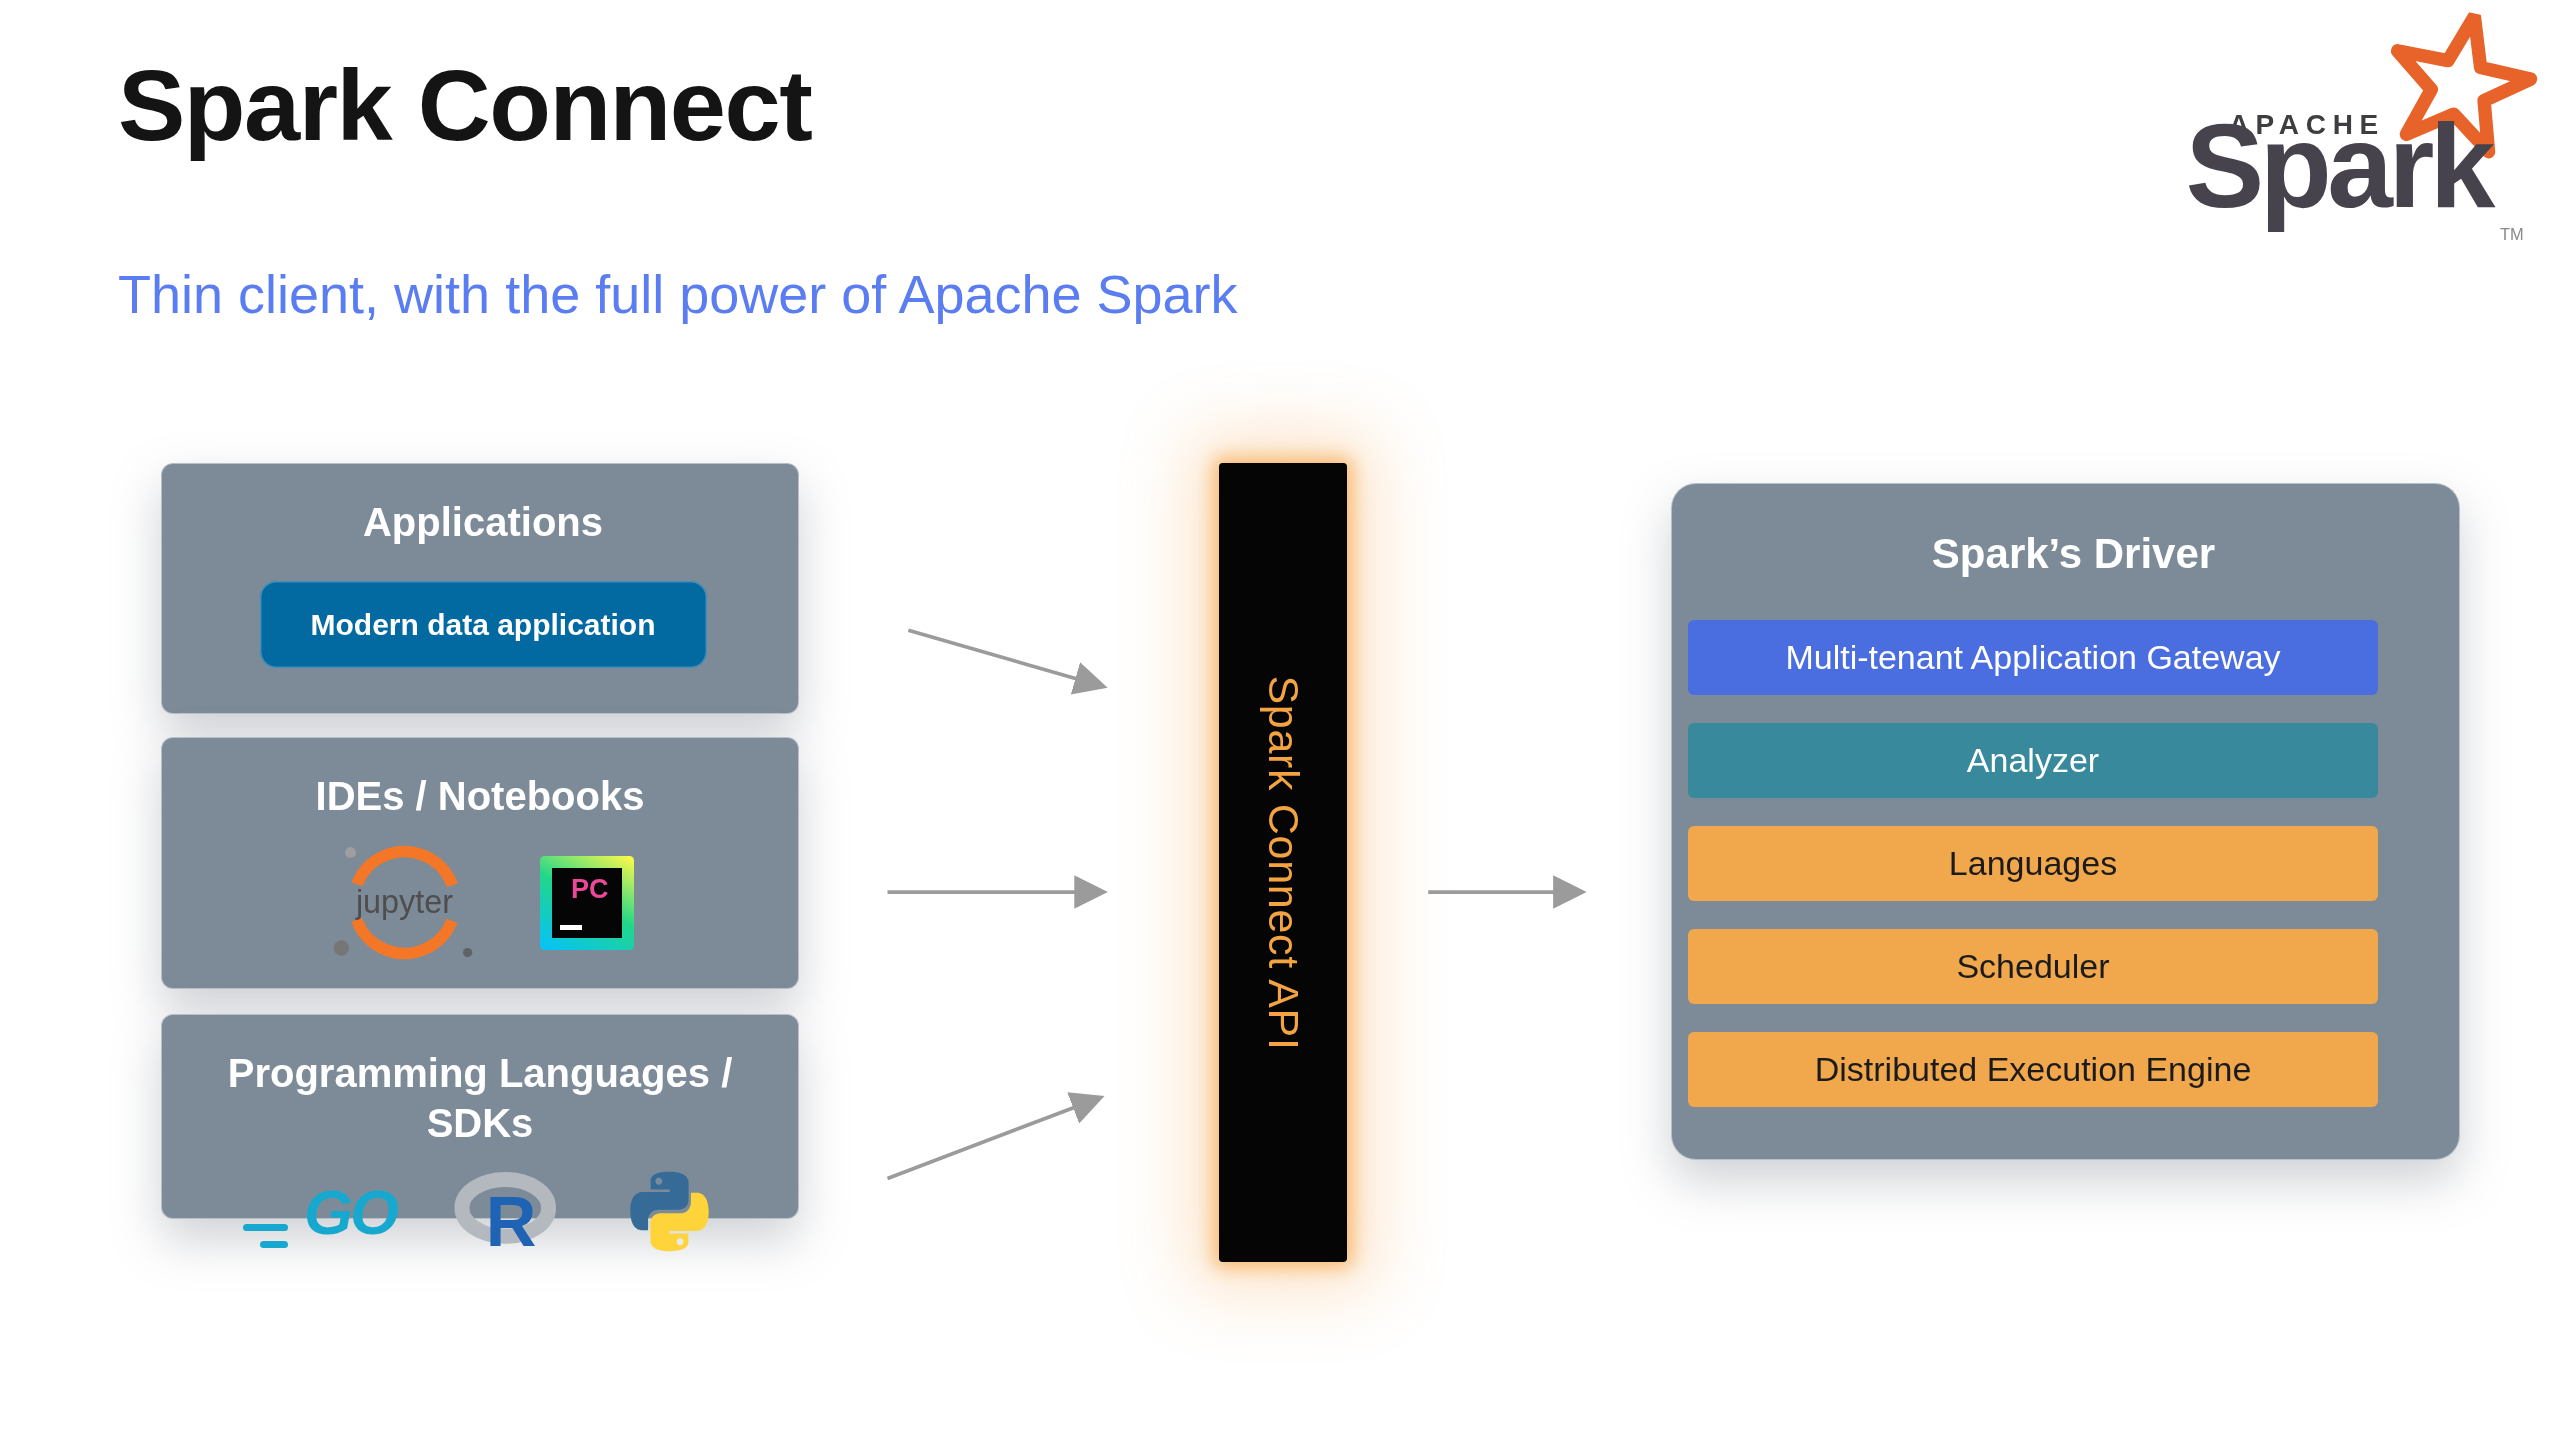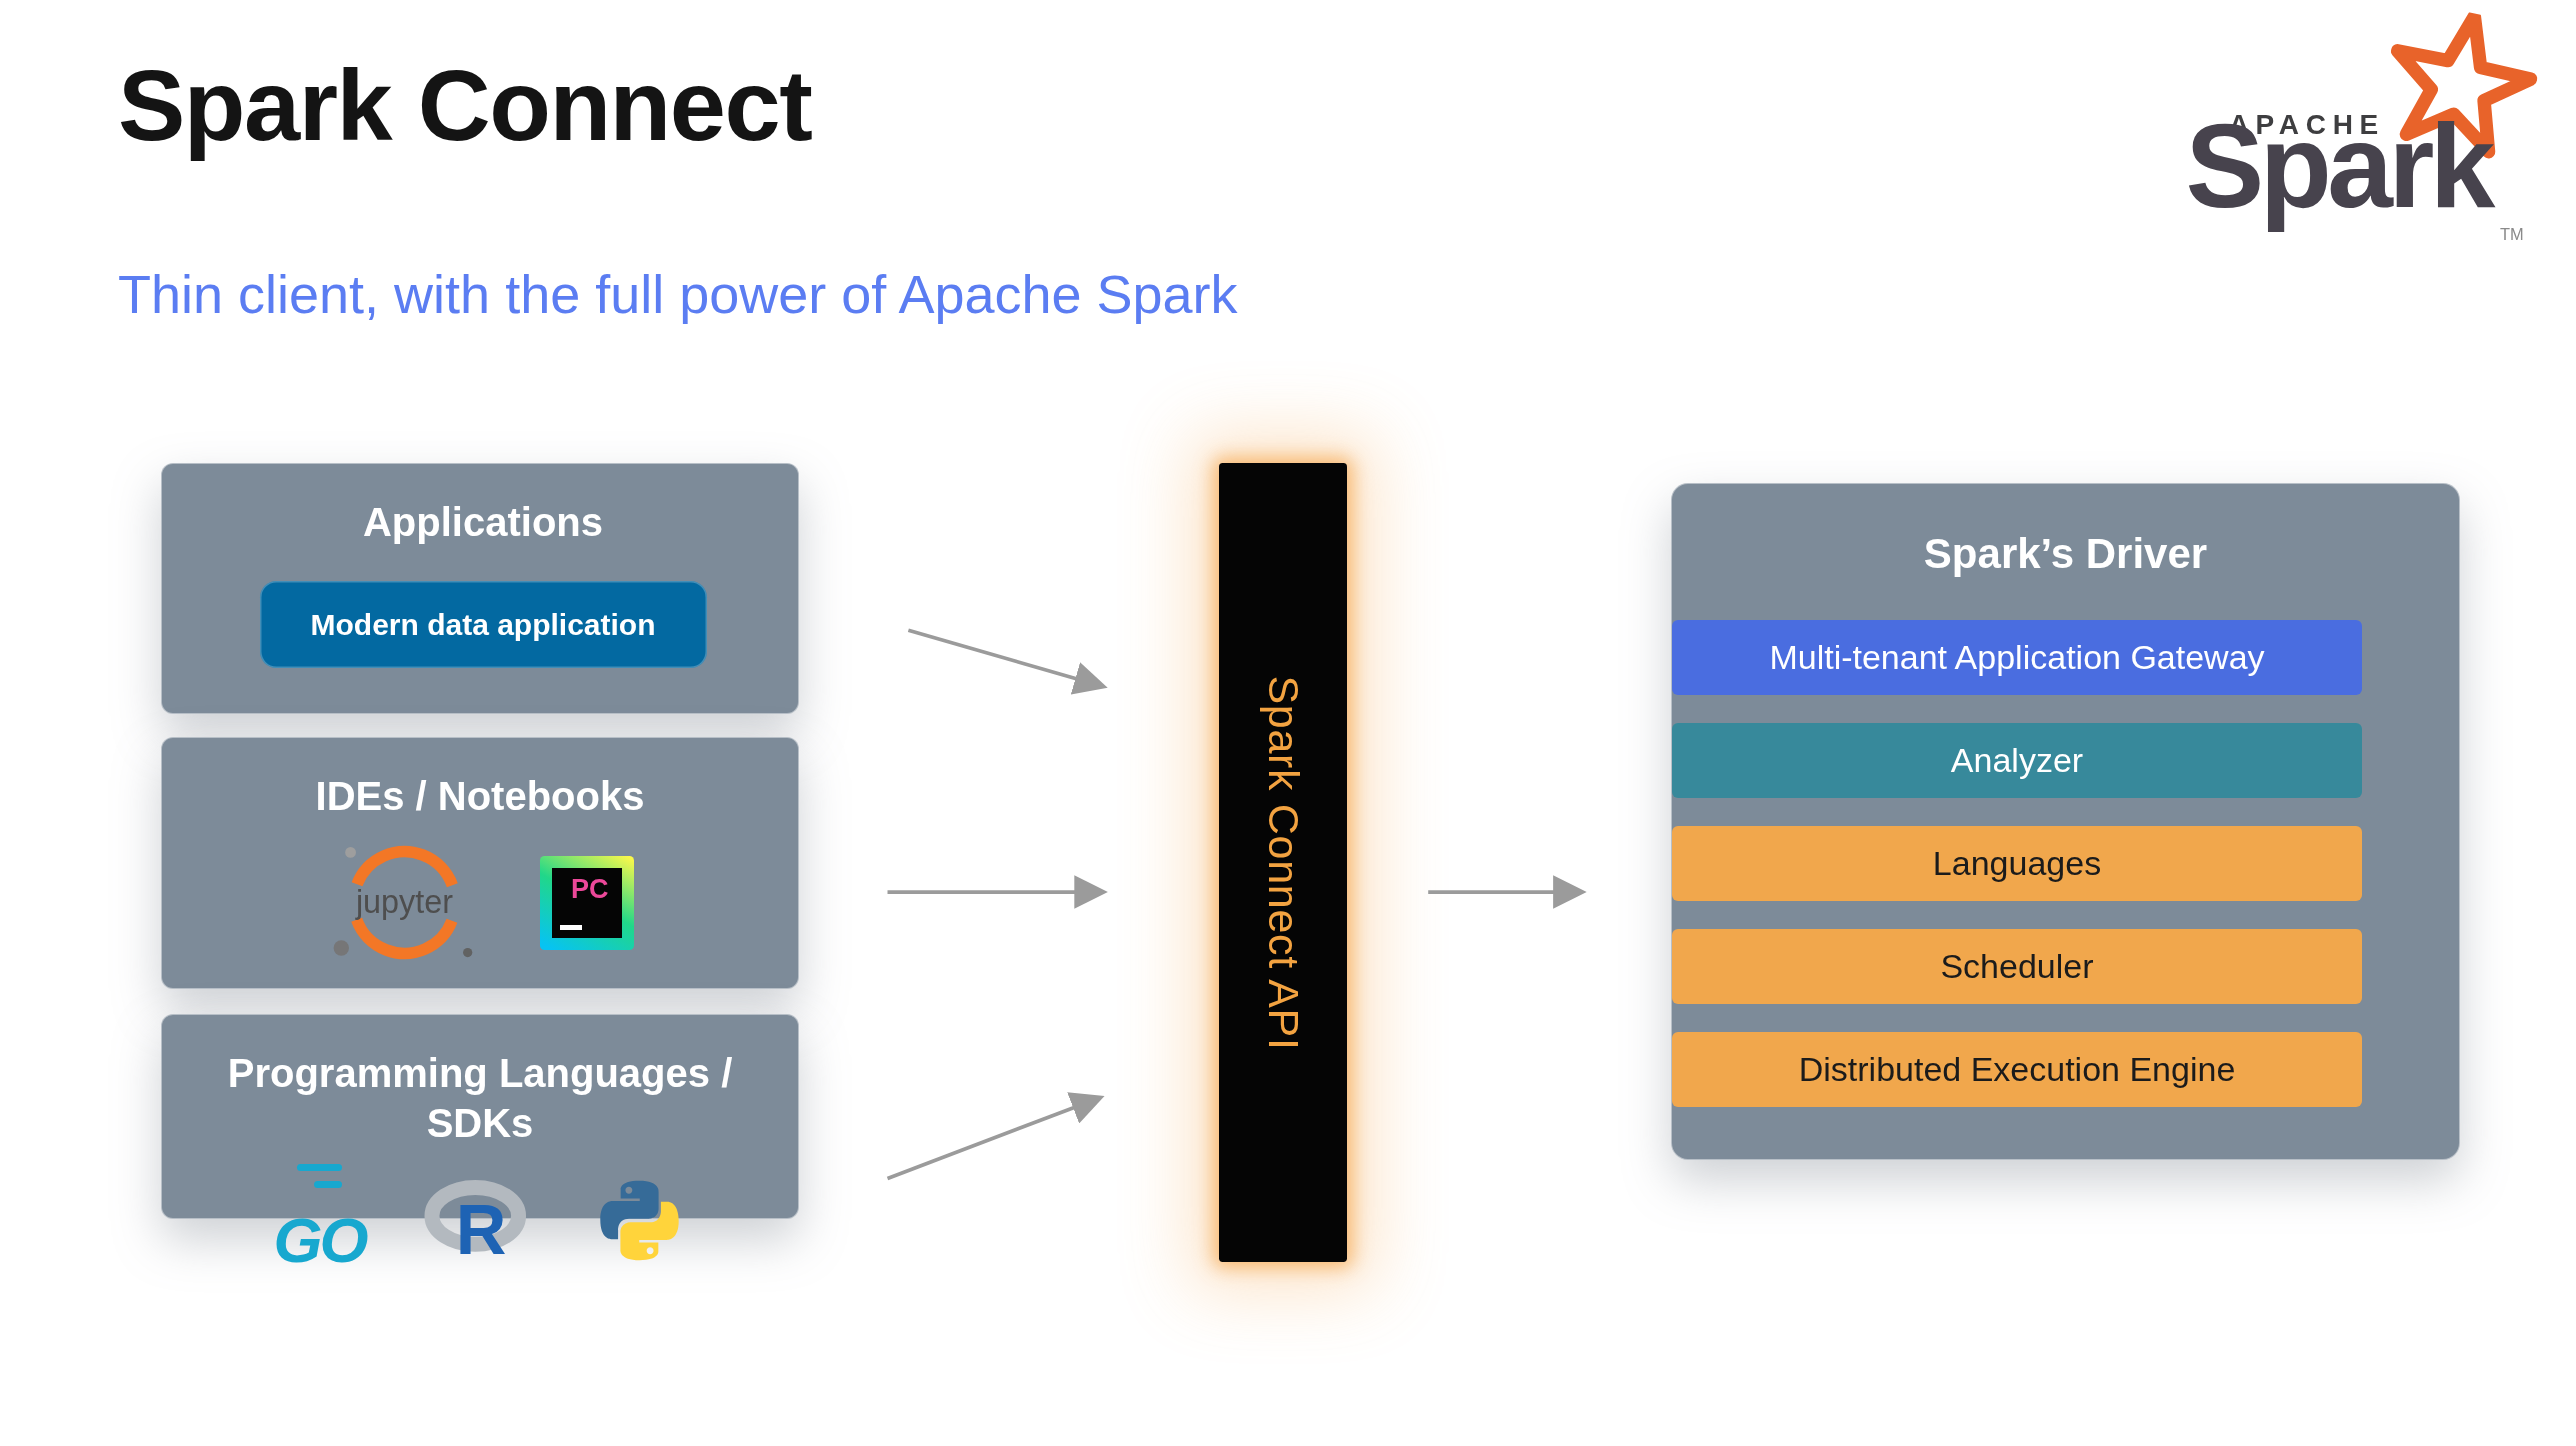--- a/index.html
+++ b/index.html
@@ -70,21 +70,21 @@
   .pc-inner {
     position:relative; width:70px; height:70px; background:#050505;
   }
   .pc-text {
     position:absolute; top:6px; left:19px;
     color:#ec4899; font-size:27px; font-weight:700; letter-spacing:0;
   }
   .pc-underscore { position:absolute; left:7.5px; bottom:8.2px; width:22.4px; height:5.2px; background:#ffffff; }
 
   
-  .go-logo { display:flex; align-items:center; gap:16px;flex-direction:column; }
+  .go-logo { display:flex; align-items:flex-end; gap:16px; }
   .go-lines { display:flex; flex-direction:column; gap:10.4px; align-items:flex-end; }
   .go-lines span { display:block; height:6.7px; border-radius:3.7px; background:#17a8cf; }
   .go-lines span:nth-child(1) { width:45px; }
   .go-lines span:nth-child(2) { width:28px; }
   .go-text { font-size:63px; font-weight:700; font-style:italic; color:#17a8cf; letter-spacing:-3px; }
 
   
   .api-bar {
     position:absolute; left:1219px; top:463px; width:128px; height:799px;
     background:#050505; border-radius:3.7px;
@@ -93,23 +93,24 @@
   .api-label {
     position:absolute; left:50%; top:50%;
     transform:translate(-50%,-50%) rotate(90deg);
     white-space:nowrap;
     font-size:43px; font-weight:500; letter-spacing:0.7px;
   }
 
   
   .driver-panel {
     position:absolute; left:1671px; top:483px; width:789px; height:677px;
-    border-radius:17px;
+    border-radius:25px;
     border:1.5px solid rgba(255,255,255,0.45);
     box-shadow:0 21px 48px rgba(125,135,145,0.38);
+    padding-left:16px;
   }
   .driver-title {
     text-align:center; padding-top:46px;
     color:#ffffff; font-size:42px; font-weight:700;
   }
   .layers { margin-top:42px; display:flex; flex-direction:column; gap:28px; align-items:flex-start; }
   .layer {
     width:690px; height:75px; border-radius:6px;
     display:flex; align-items:center; justify-content:center;
     font-size:34px; font-weight:400;

